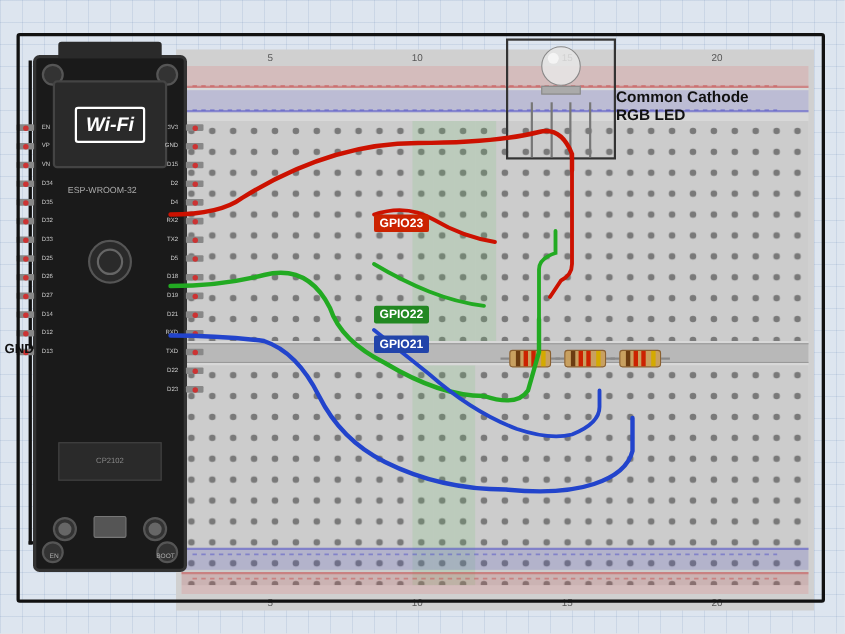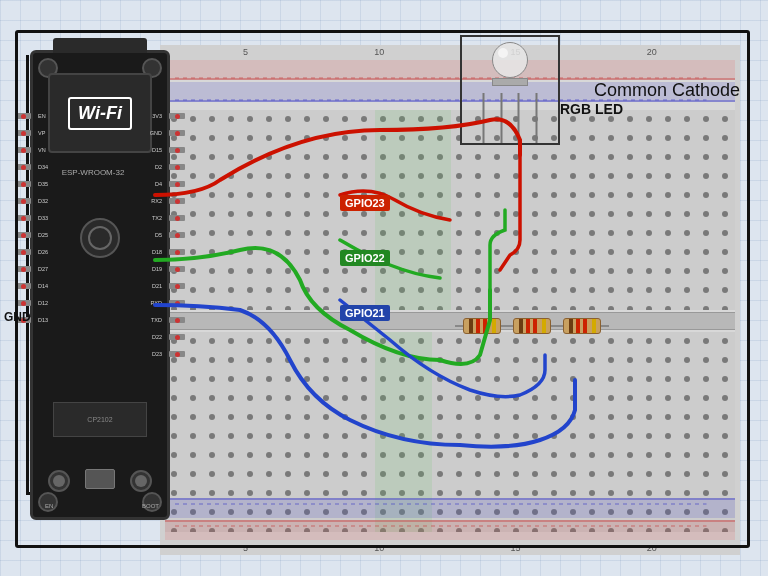--- a/index.html
+++ b/index.html
@@ -259,24 +259,23 @@
     
     .led-label {
       position: absolute;
       top: 80px;
       left: 560px;
       z-index: 30;
       text-align: left;
     }
 
     .led-label-line1 {
-      font-size: 18px;
-      font-weight: normal;
+      font-size: 14px;
+      font-weight: bold;
       color: #111;
-      padding-left: 34px;
     }
 
     .led-label-line2 {
       font-size: 14px;
       font-weight: bold;
       color: #111;
     }
 
     
     .wires-svg {
@@ -294,21 +293,21 @@
       color: white;
       font-size: 11px;
       font-weight: bold;
       padding: 2px 5px;
       border-radius: 2px;
       z-index: 40;
       text-align: center;
     }
 
     .gpio-red { background: #cc2200; }
-    .gpio-green { background: #228822; }
+    .gpio-green { background: #228822; margin-top: 28px; }
     .gpio-blue { background: #2244aa; }
 
     
     .bb-main {
       position: absolute;
       left: 160px;
       top: 45px;
       width: 580px;
       height: 510px;
       background: #d0d0d0;

